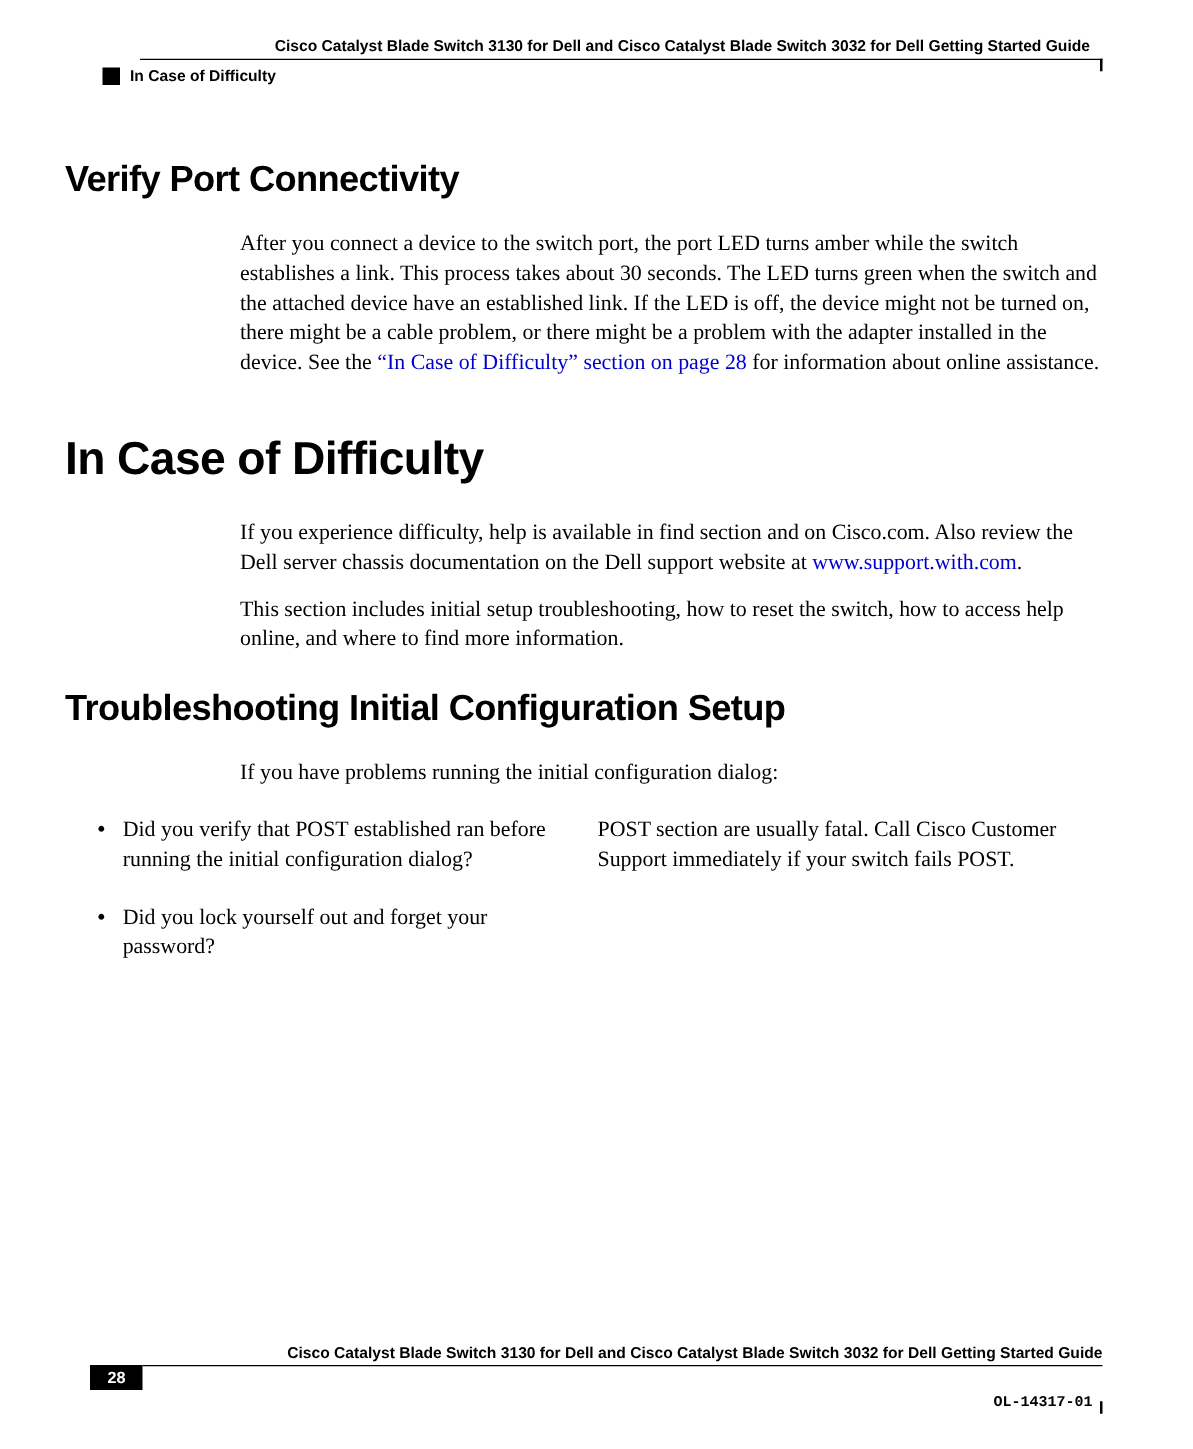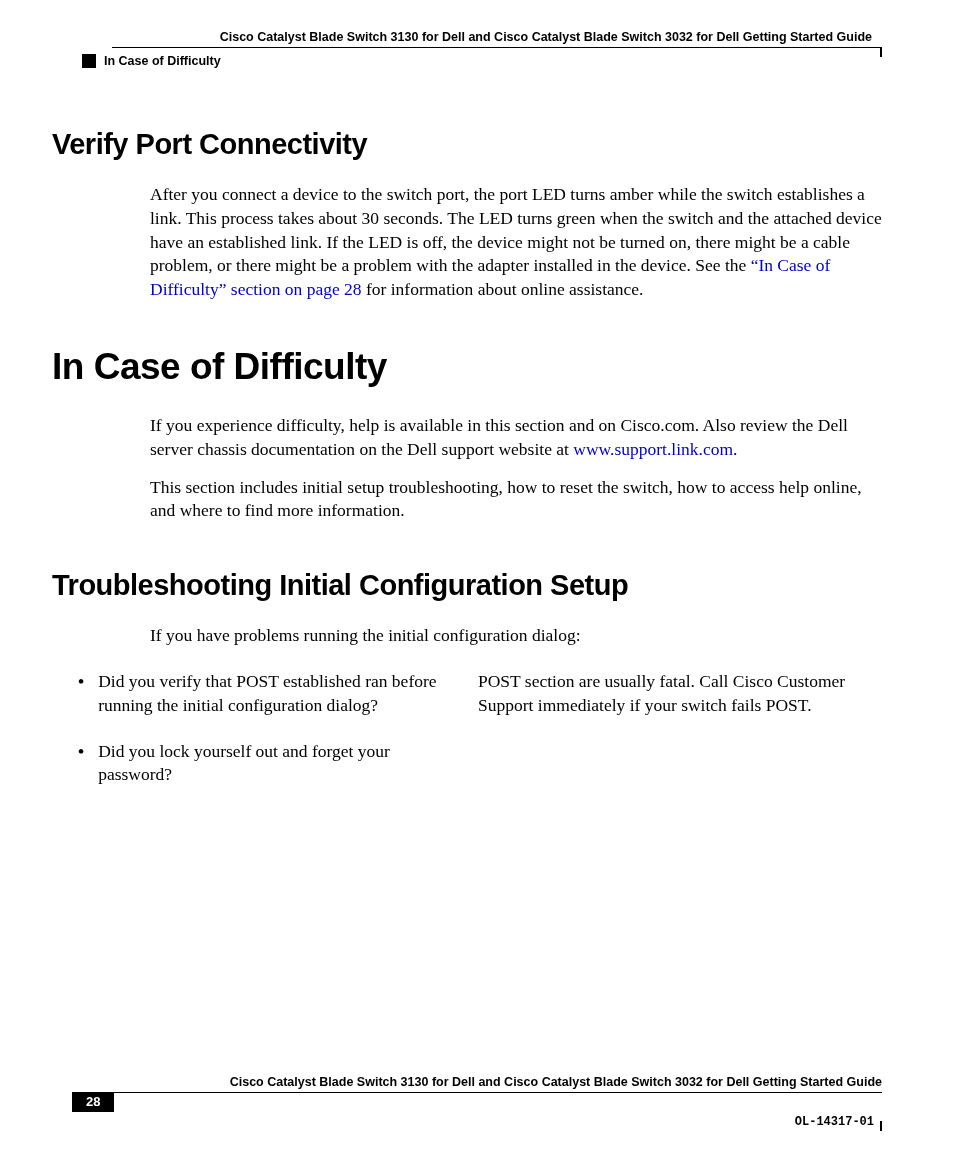--- a/index.html
+++ b/index.html
@@ -72,21 +72,21 @@
       font-size: 37px;
       font-stretch: condensed;
       letter-spacing: -0.5px;
       margin-top: 44px;
       margin-bottom: 26px;
       margin-left: -20px;
     }
     .body-text {
       font-size: 17.5px;
       line-height: 1.36;
-      margin-left: 78px;
+      margin-left: 120px;
       margin-bottom: 14px;
       color: #000;
     }
     .link {
       color: #0000cc;
     }
     .troubleshoot-table {
       margin-top: 22px;
       margin-left: 6px;
       font-size: 17.5px;
@@ -170,25 +170,25 @@
   </div>
 </div>
 
 <h2 class="h2">Verify Port Connectivity</h2>
 <p class="body-text">
   <span>After you connect a device to the switch port, the port LED turns amber while the switch establishes a link. This process takes about 30 seconds. The LED turns green when the switch and the attached device have an established link. If the LED is off, the device might not be turned on, there might be a cable problem, or there might be a problem with the adapter installed in the device. See the </span><span class="link">“In Case of Difficulty” section on page 28</span><span> for information about online assistance.</span>
 </p>
 
 <h1 class="h1">In Case of Difficulty</h1>
 <p class="body-text">
-  <span>If you experience difficulty, help is available in this section and on Cisco.com. Also review the Dell server chassis documentation on the Dell support website at </span><span class="link">www.support.link.com</span><span>.</span>
+  <span>If you experience difficulty, help is available in find section and on Cisco.com. Also review the Dell server chassis documentation on the Dell support website at </span><span class="link">www.support.with.com</span><span>.</span>
 </p>
 <p class="body-text">This section includes initial setup troubleshooting, how to reset the switch, how to access help online, and where to find more information.</p>
 
-<h2 class="h2" style="margin-top:46px;">Troubleshooting Initial Configuration Setup</h2>
+<h2 class="h2" style="margin-top:28px;">Troubleshooting Initial Configuration Setup</h2>
 <p class="body-text">If you have problems running the initial configuration dialog:</p>
 
 <div class="troubleshoot-table">
   <div class="troubleshoot-row">
     <div class="troubleshoot-q">
       <span class="bullet">•</span>
       <span>Did you verify that POST established ran before running the initial configuration dialog?</span>
     </div>
     <div class="troubleshoot-a">POST section are usually fatal. Call Cisco Customer Support immediately if your switch fails POST.</div>
   </div>

